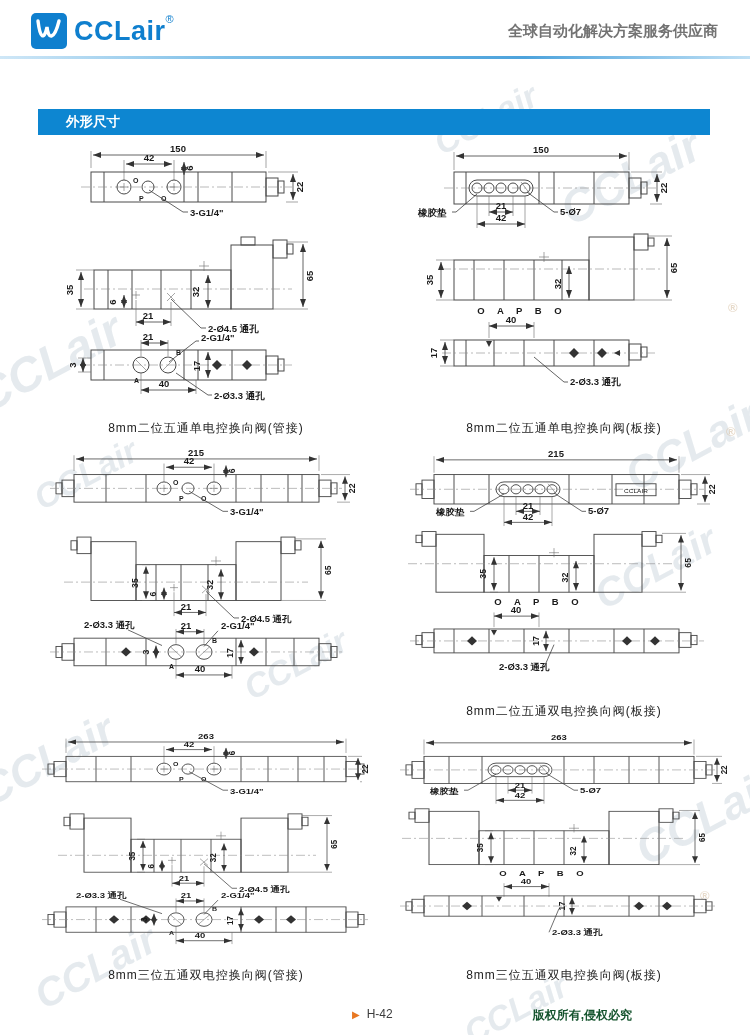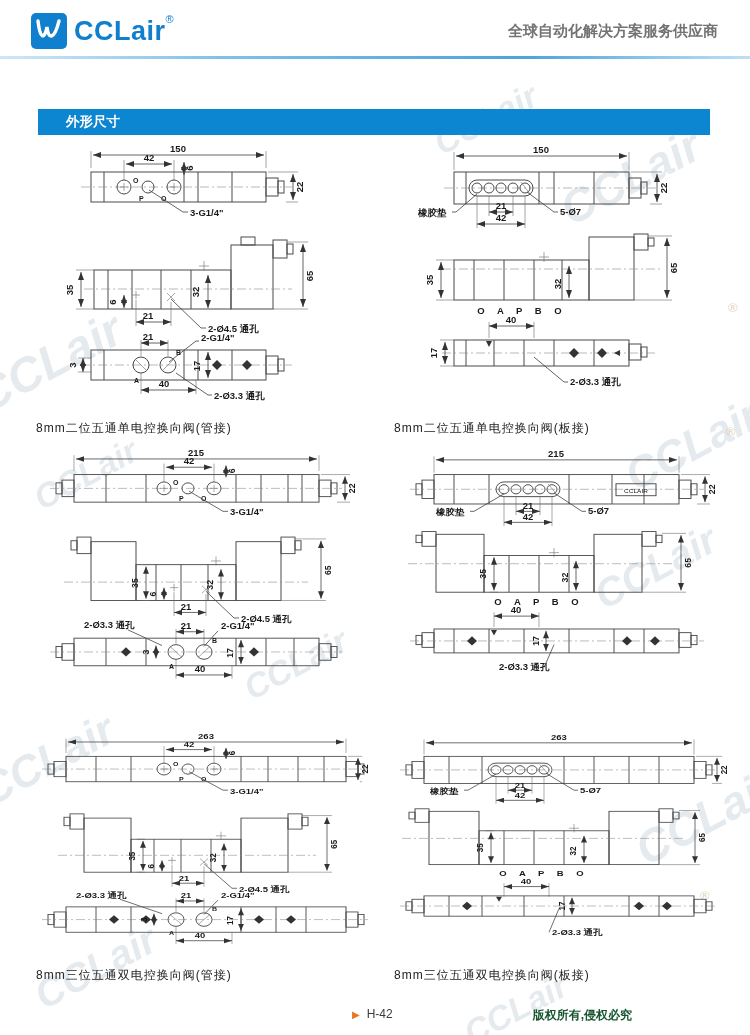--- a/index.html
+++ b/index.html
@@ -15,21 +15,21 @@
   .brand-reg{color:#0f7fce;font-size:11px;vertical-align:top;line-height:14px;}
   .tagline{position:absolute;right:32px;top:22px;color:#737373;font-weight:bold;font-size:15px;}
   
   .secbar{position:absolute;left:38px;top:109px;width:672px;height:26px;background:#0d86d1;}
   .secbar span{color:#fff;font-weight:bold;font-size:13.5px;line-height:26px;padding-left:28px;display:inline-block;}
   
   .fig{position:absolute;width:340px;}
   .f1{left:36px;top:142px;} .f2{left:394px;top:142px;}
   .f3{left:36px;top:447px;} .f4{left:394px;top:447px;}
   .f5{left:36px;top:731px;} .f6{left:394px;top:731px;}
-  .cap{text-align:left;font-size:12px;color:#222;margin-top:2px;letter-spacing:1px;}
+  .cap{text-align:center;font-size:12px;color:#222;margin-top:2px;letter-spacing:1px;}
   
   svg text{font-family:"Liberation Sans","DejaVu Sans",sans-serif;fill:#1a1a1a;}
   .dt{font-size:9.5px;font-weight:bold;}
   .pt{font-size:7px;font-weight:bold;}
   .bt{font-size:6.5px;}
   .ln{stroke:#4a4a4a;fill:none;stroke-width:1;}
   .cl{stroke:#8a8a8a;fill:none;stroke-width:0.6;stroke-dasharray:9 3 2 3;}
   .dim{stroke:#3c3c3c;fill:none;stroke-width:0.8;}
   .ext{stroke:#6a6a6a;fill:none;stroke-width:0.6;}
   .mk{fill:#333;stroke:none;}
@@ -410,20 +410,21 @@
         <polygon class="mk" points="97,199 103,199 100,205"></polygon>
         <polygon class="mk" points="73,211 78,206 83,211 78,216"></polygon>
         <polygon class="mk" points="228,211 233,206 238,211 233,216"></polygon>
         <polygon class="mk" points="256,211 261,206 266,211 261,216"></polygon>
         <line class="dim" x1="152" y1="200" x2="152" y2="222" marker-start="url(#as)" marker-end="url(#ae)"></line>
         <text class="dt" transform="rotate(-90 145 211)" x="145" y="211" text-anchor="middle">17</text>
         <path class="dim" d="M160 215L150 240"></path>
         <text class="dt" x="105" y="243">2-Ø3.3 通孔</text>
       </g>
     </svg>
+    <div class="cap">8mm二位五通双电控换向阀(板接)</div>
   </div>
 
   <div class="fig f5">
     <svg viewBox="0 0 340 272" width="340" height="230" preserveAspectRatio="none">
       <g>
         <path class="ext" d="M30 26V9M310 26V9M128 38V18M178 38V18"></path>
         <line class="dim" x1="32" y1="13" x2="308" y2="13" marker-start="url(#as)" marker-end="url(#ae)"></line>
         <text class="dt" x="170" y="10" text-anchor="middle">263</text>
         <line class="dim" x1="130" y1="22" x2="176" y2="22" marker-start="url(#as)" marker-end="url(#ae)"></line>
         <text class="dt" x="153" y="19" text-anchor="middle">42</text>

